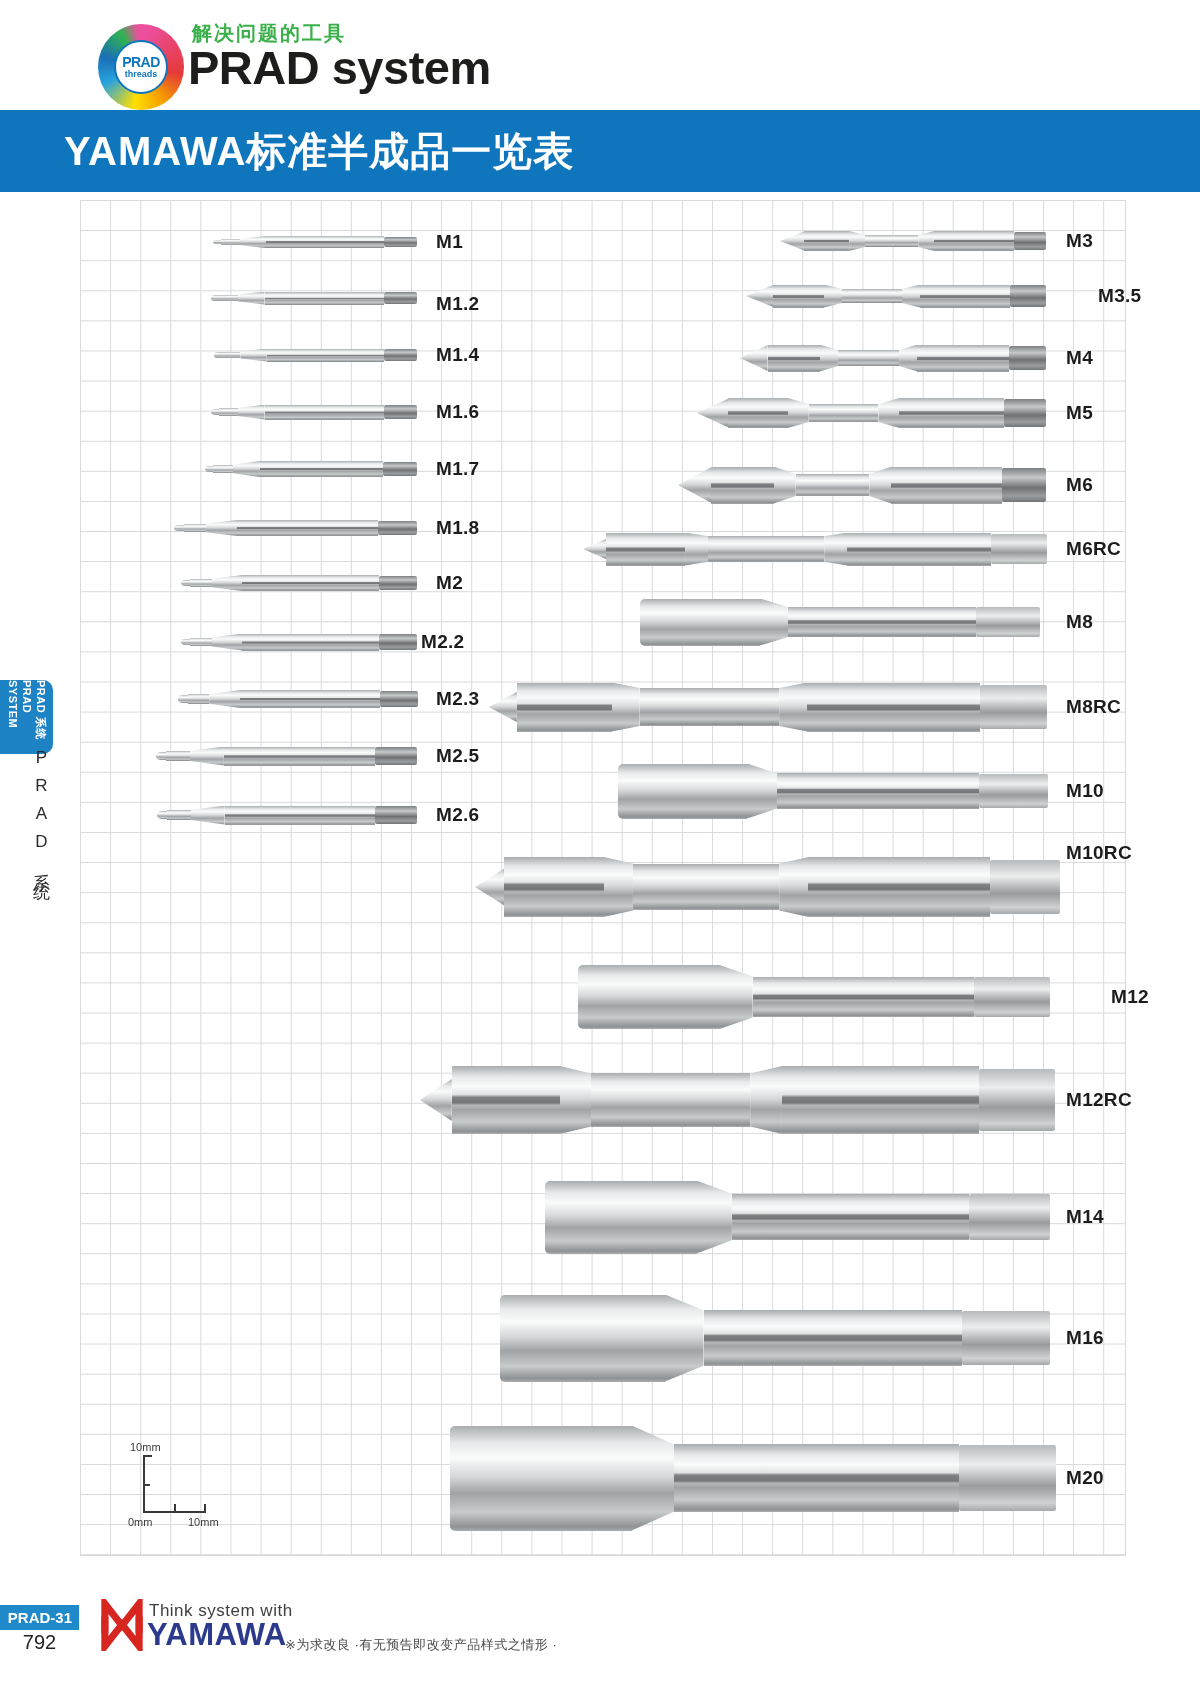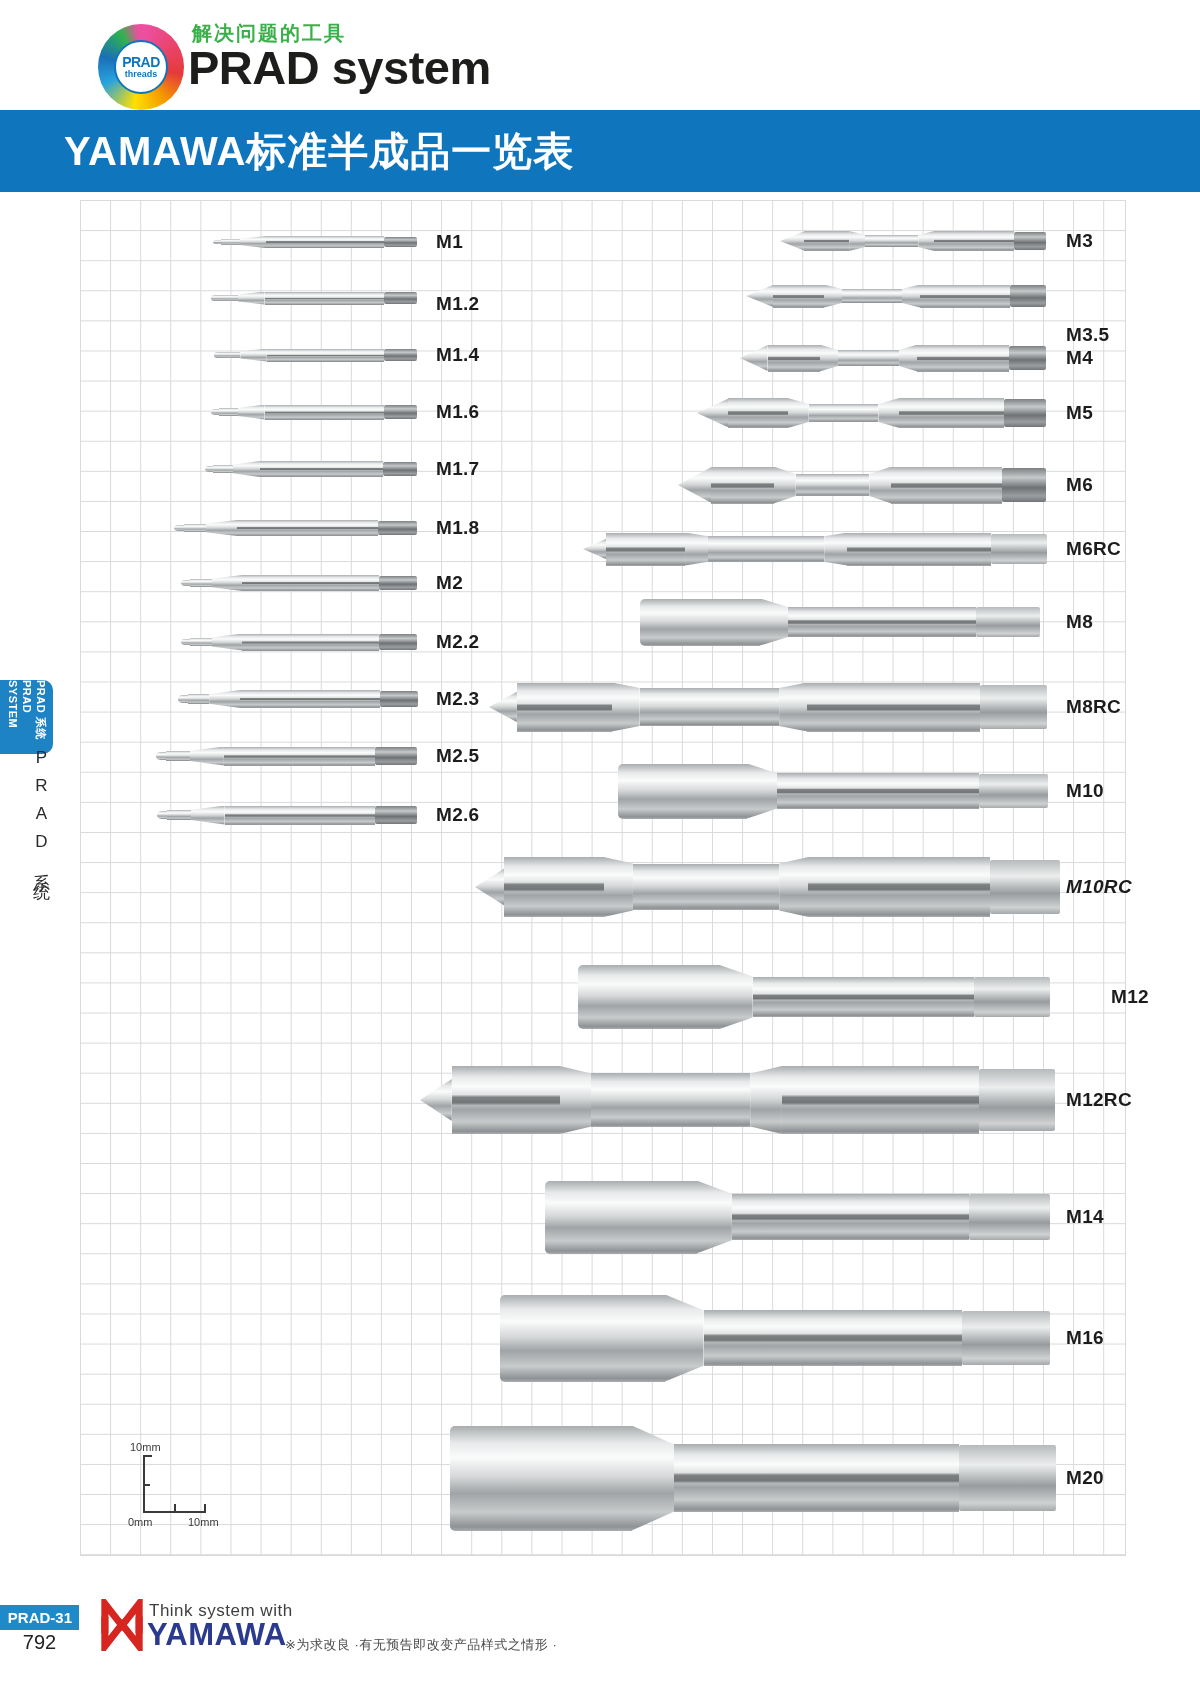--- a/index.html
+++ b/index.html
@@ -139,21 +139,21 @@
       <div class="seg square-dark" style="flex: 0 0 16%; height: 90%;"></div>
     </div>
     <div class="tap-label" style="left: 436px; top: 583px;">M2</div>
     <div class="tap" style="left: 181px; top: 633.5px; width: 236px; height: 17px;">
       <div class="seg metal tip-round" style="flex: 0 0 4%; height: 40%;"></div>
       <div class="seg metal" style="flex: 0 0 9%; height: 52%;"></div>
       <div class="seg metal taper-out" style="flex: 0 0 13%; height: 100%; clip-path: polygon(0px 24%, 100% 0px, 100% 100%, 0px 76%);"></div>
       <div class="seg fluted" style="flex: 0 0 58%; height: 100%;"></div>
       <div class="seg square-dark" style="flex: 0 0 16%; height: 90%;"></div>
     </div>
-    <div class="tap-label" style="left: 436px; top: 642px; text-align: center;">M2.2</div>
+    <div class="tap-label" style="left: 421px; top: 642px; text-align: center;">M2.2</div>
     <div class="tap" style="left: 178px; top: 690px; width: 240px; height: 18px;">
       <div class="seg metal tip-round" style="flex: 0 0 4%; height: 40%;"></div>
       <div class="seg metal" style="flex: 0 0 9%; height: 52%;"></div>
       <div class="seg metal taper-out" style="flex: 0 0 13%; height: 100%; clip-path: polygon(0px 24%, 100% 0px, 100% 100%, 0px 76%);"></div>
       <div class="seg fluted" style="flex: 0 0 58%; height: 100%;"></div>
       <div class="seg square-dark" style="flex: 0 0 16%; height: 90%;"></div>
     </div>
     <div class="tap-label" style="left: 436px; top: 699px;">M2.3</div>
     <div class="tap" style="left: 156px; top: 746.5px; width: 261px; height: 19px;">
       <div class="seg metal tip-round" style="flex: 0 0 4%; height: 40%;"></div>
@@ -183,21 +183,21 @@
     <div class="tap-label" style="left: 1066px; top: 241px;">M3</div>
     <div class="tap" style="left: 746px; top: 284.5px; width: 300px; height: 23px;">
       <div class="seg metal cone" style="flex: 0 0 9%; height: 96%; clip-path: polygon(100% 0px, 0px 50%, 100% 100%);"></div>
       <div class="seg fluted" style="flex: 0 0 17%; height: 100%;"></div>
       <div class="seg metal taper-in" style="flex: 0 0 6%; height: 100%; clip-path: polygon(0px 0px, 100% 20%, 100% 80%, 0px 100%);"></div>
       <div class="seg metal" style="flex: 0 0 20%; height: 60%;"></div>
       <div class="seg metal taper-out" style="flex: 0 0 6%; height: 100%; clip-path: polygon(0px 20%, 100% 0px, 100% 100%, 0px 80%);"></div>
       <div class="seg fluted" style="flex: 0 0 30%; height: 100%;"></div>
       <div class="seg square-dark" style="flex: 0 0 12%; height: 92%;"></div>
     </div>
-    <div class="tap-label" style="left: 1066px; top: 296px; margin-top: 39px;">M3.5</div>
+    <div class="tap-label" style="left: 1098px; top: 296px;">M3.5</div>
     <div class="tap" style="left: 740px; top: 344.5px; width: 306px; height: 27px;">
       <div class="seg metal cone" style="flex: 0 0 9%; height: 96%; clip-path: polygon(100% 0px, 0px 50%, 100% 100%);"></div>
       <div class="seg fluted" style="flex: 0 0 17%; height: 100%;"></div>
       <div class="seg metal taper-in" style="flex: 0 0 6%; height: 100%; clip-path: polygon(0px 0px, 100% 20%, 100% 80%, 0px 100%);"></div>
       <div class="seg metal" style="flex: 0 0 20%; height: 60%;"></div>
       <div class="seg metal taper-out" style="flex: 0 0 6%; height: 100%; clip-path: polygon(0px 20%, 100% 0px, 100% 100%, 0px 80%);"></div>
       <div class="seg fluted" style="flex: 0 0 30%; height: 100%;"></div>
       <div class="seg square-dark" style="flex: 0 0 12%; height: 92%;"></div>
     </div>
     <div class="tap-label" style="left: 1066px; top: 358px;">M4</div>
@@ -257,21 +257,21 @@
     <div class="tap-label" style="left: 1066px; top: 791px;">M10</div>
     <div class="tap" style="left: 475px; top: 857px; width: 585px; height: 60px;">
       <div class="seg metal cone" style="flex: 0 0 5%; height: 62%; clip-path: polygon(100% 0px, 0px 50%, 100% 100%);"></div>
       <div class="seg fluted" style="flex: 0 0 17%; height: 100%;"></div>
       <div class="seg metal taper-in" style="flex: 0 0 5%; height: 100%; clip-path: polygon(0px 0px, 100% 11%, 100% 89%, 0px 100%);"></div>
       <div class="seg metal" style="flex: 0 0 25%; height: 78%;"></div>
       <div class="seg metal taper-out" style="flex: 0 0 5%; height: 100%; clip-path: polygon(0px 11%, 100% 0px, 100% 100%, 0px 89%);"></div>
       <div class="seg fluted" style="flex: 0 0 31%; height: 100%;"></div>
       <div class="seg square-light" style="flex: 0 0 12%; height: 90%;"></div>
     </div>
-    <div class="tap-label" style="left: 1066px; top: 887px; font-style: italic;">M10RC</div>
+    <div class="tap-label" style="left: 1066px; top: 853px;">M10RC</div>
     <div class="tap" style="left: 578px; top: 965px; width: 472px; height: 64px;">
       <div class="seg metal front" style="flex: 0 0 30%; height: 100%;"></div>
       <div class="seg metal taper-in" style="flex: 0 0 7%; height: 100%; clip-path: polygon(0px 0px, 100% 18%, 100% 82%, 0px 100%);"></div>
       <div class="seg fluted" style="flex: 0 0 47%; height: 64%;"></div>
       <div class="seg square-light" style="flex: 0 0 16%; height: 62%;"></div>
     </div>
     <div class="tap-label" style="left: 1066px; top: 997px; margin-left: 45px;">M12</div>
     <div class="tap" style="left: 420px; top: 1066px; width: 635px; height: 68px;">
       <div class="seg metal cone" style="flex: 0 0 5%; height: 62%; clip-path: polygon(100% 0px, 0px 50%, 100% 100%);"></div>
       <div class="seg fluted" style="flex: 0 0 17%; height: 100%;"></div>

